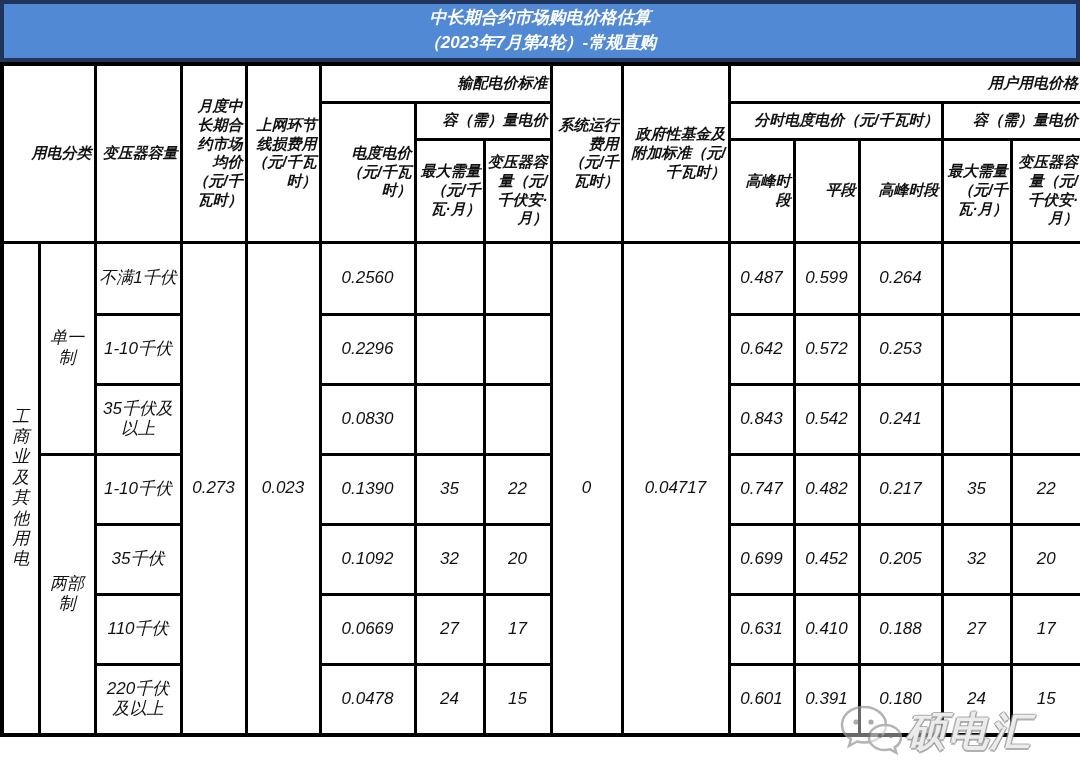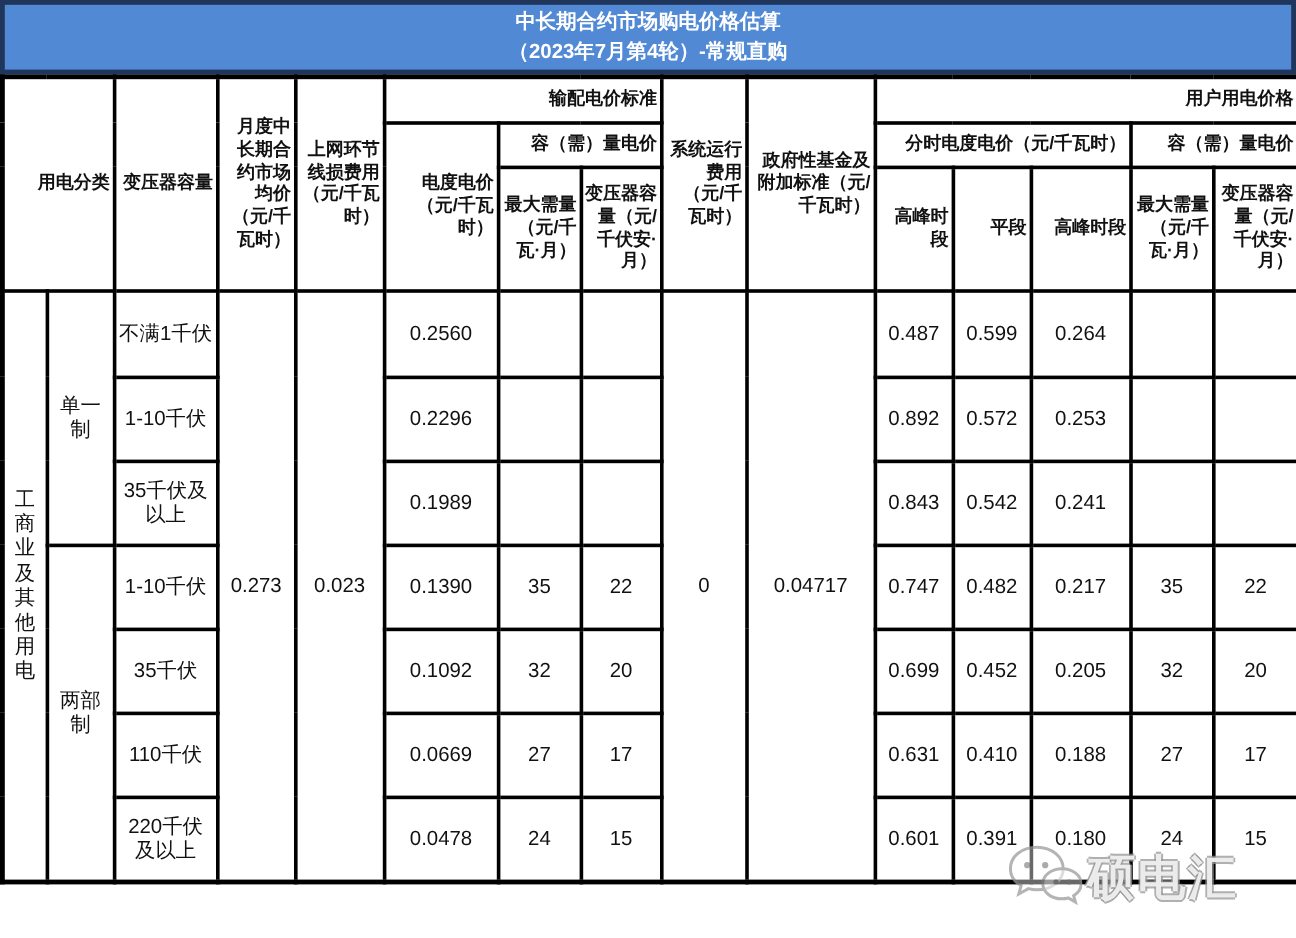--- a/index.html
+++ b/index.html
@@ -2,20 +2,21 @@
 <html><head>
 <meta charset="utf-8">
 <style>
   html,body{margin:0;padding:0;background:#ffffff;}
   .page{
     position:relative;
     width:1080px;height:782px;
     background:#ffffff;
     font-family:"Liberation Sans","DejaVu Sans",sans-serif;
     overflow:hidden;
+    font-style:italic;
   }
   .title-bar{
     box-sizing:border-box;
     width:1080px;height:62px;
     background:#5189d4;
     border:4px solid #20355c;
     display:flex;flex-direction:column;
     align-items:center;justify-content:center;
     color:#ffffff;font-weight:bold;font-size:17px;line-height:1.45;
     text-align:center;
@@ -138,29 +139,29 @@
         <td class="sh">0.599</td>
         <td class="sh">0.264</td>
         <td class="sh"></td>
         <td class="sh"></td>
       </tr>
       <tr class="r2">
         <td class="vlabel">1-10千伏</td>
         <td>0.2296</td>
         <td></td>
         <td></td>
-        <td>0.892</td>
+        <td>0.642</td>
         <td>0.572</td>
         <td>0.253</td>
         <td></td>
         <td></td>
       </tr>
       <tr class="r3">
         <td class="vlabel sh">35千伏及以上</td>
-        <td class="sh">0.1989</td>
+        <td class="sh">0.0830</td>
         <td class="sh"></td>
         <td class="sh"></td>
         <td class="sh">0.843</td>
         <td class="sh">0.542</td>
         <td class="sh">0.241</td>
         <td class="sh"></td>
         <td class="sh"></td>
       </tr>
       <tr class="r4">
         <td rowspan="4" class="vlabel">两部制</td>

